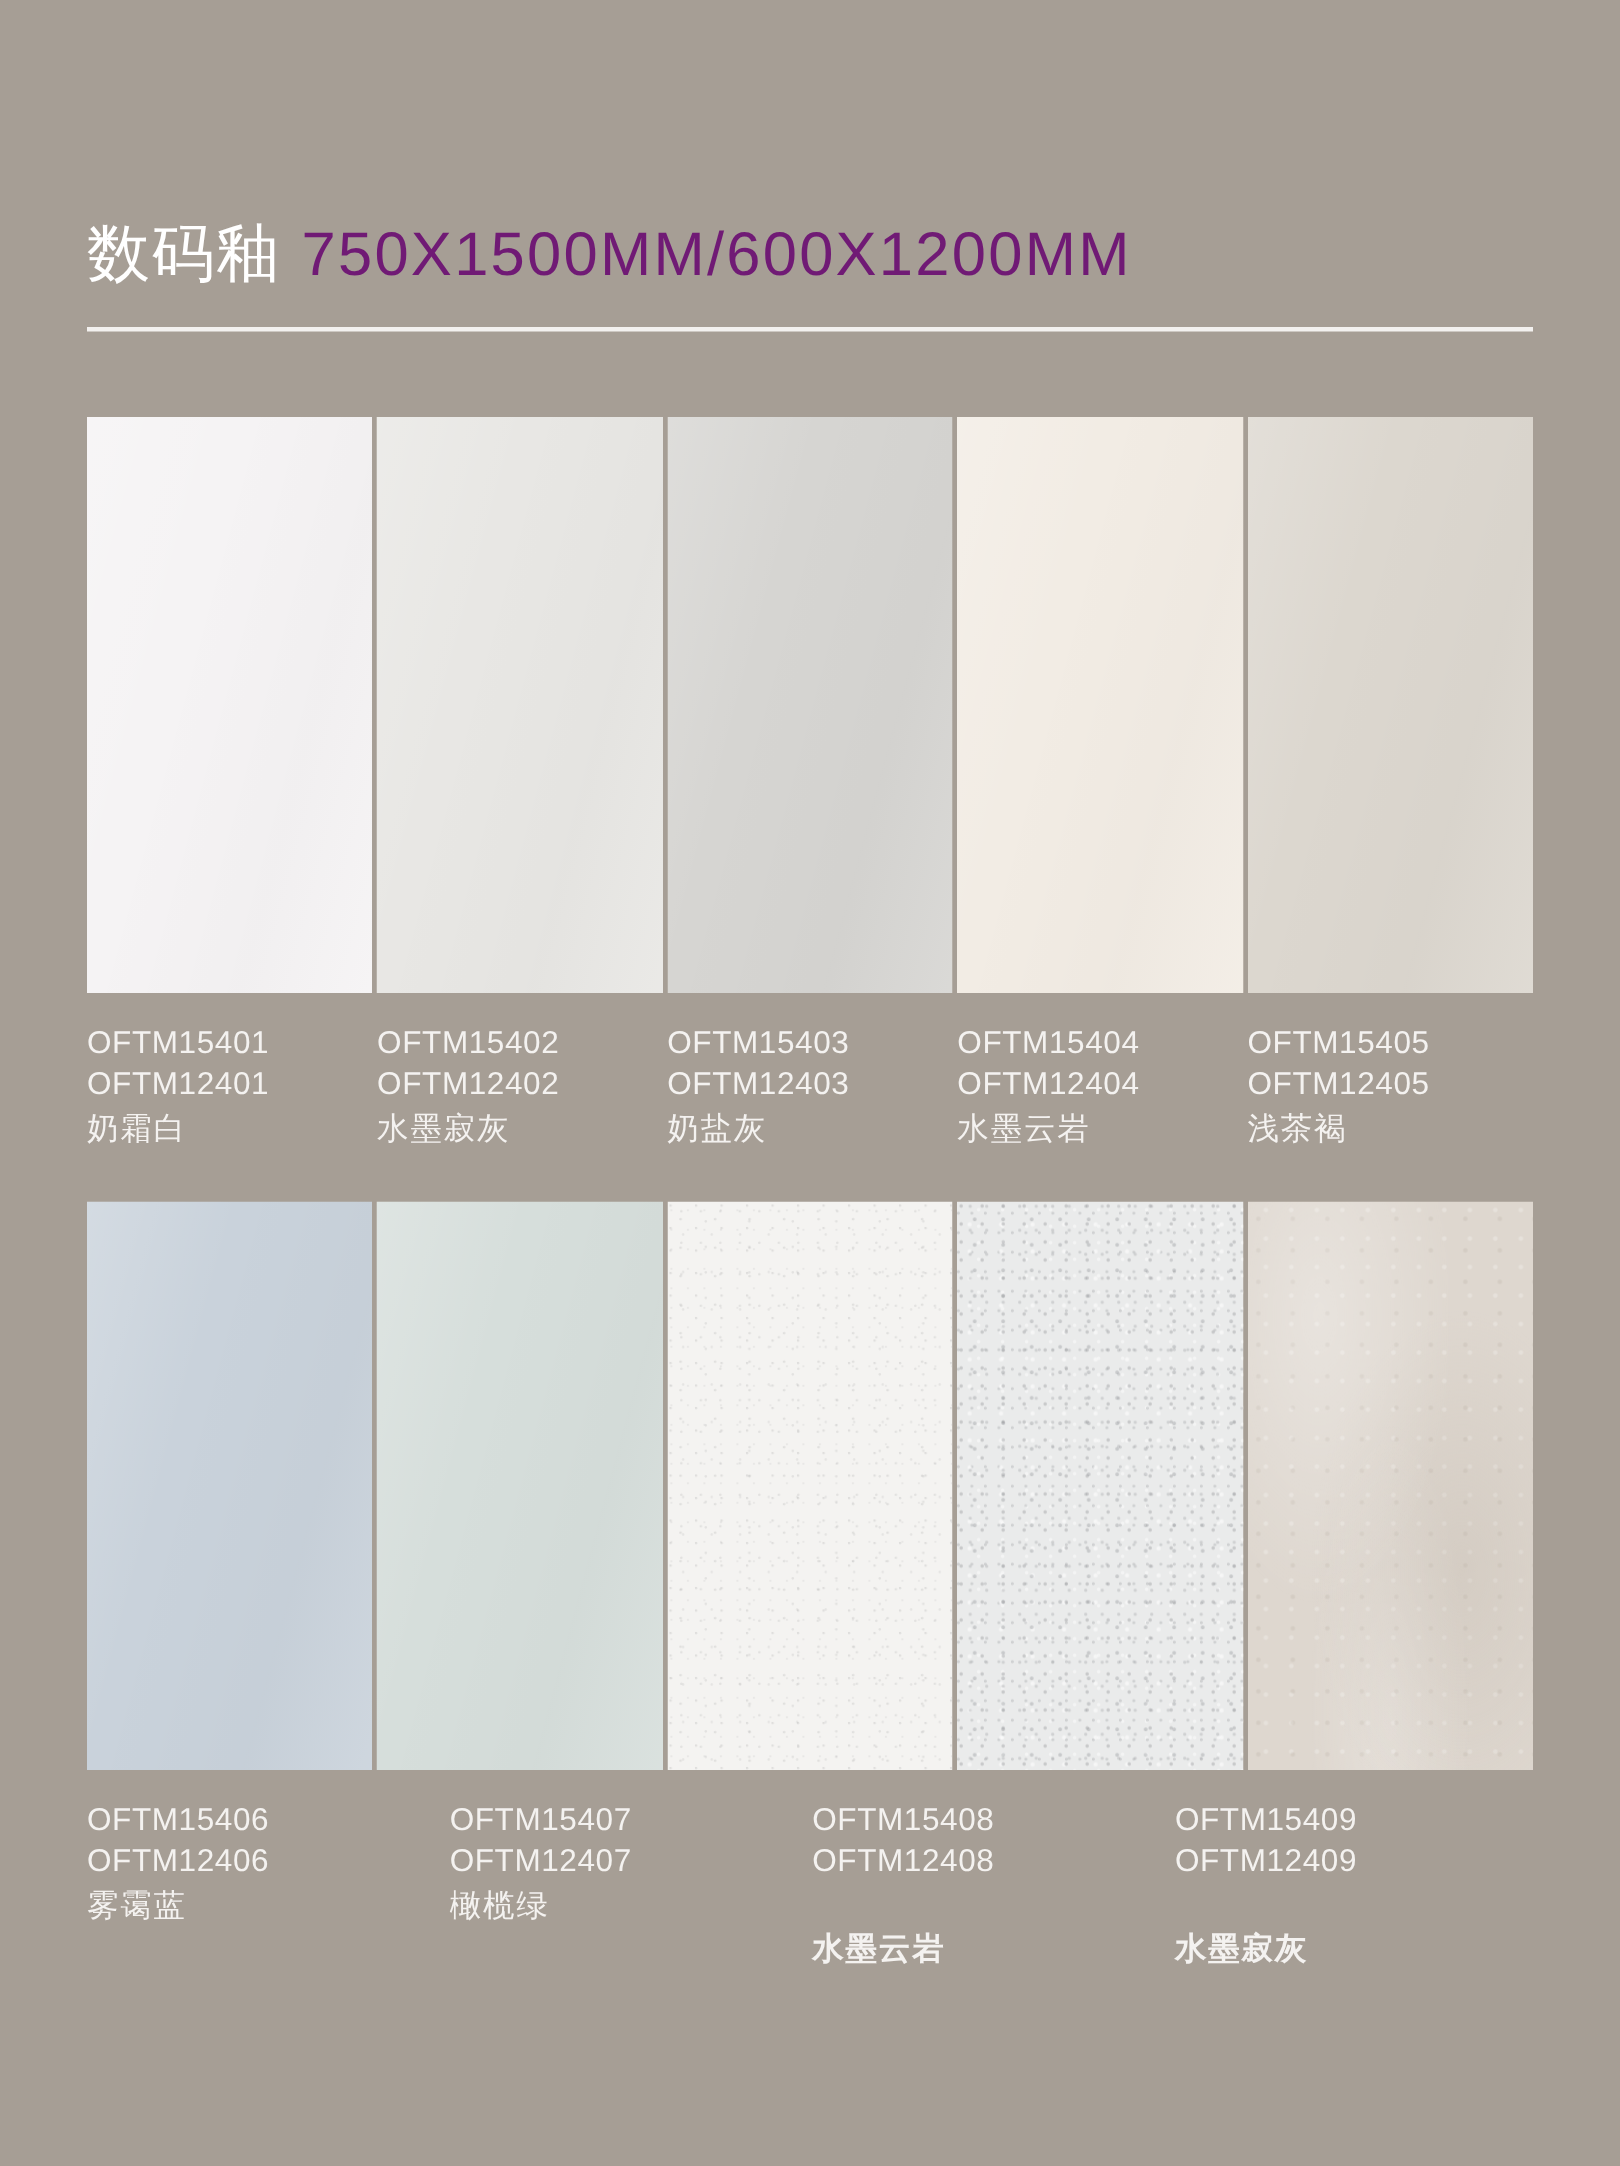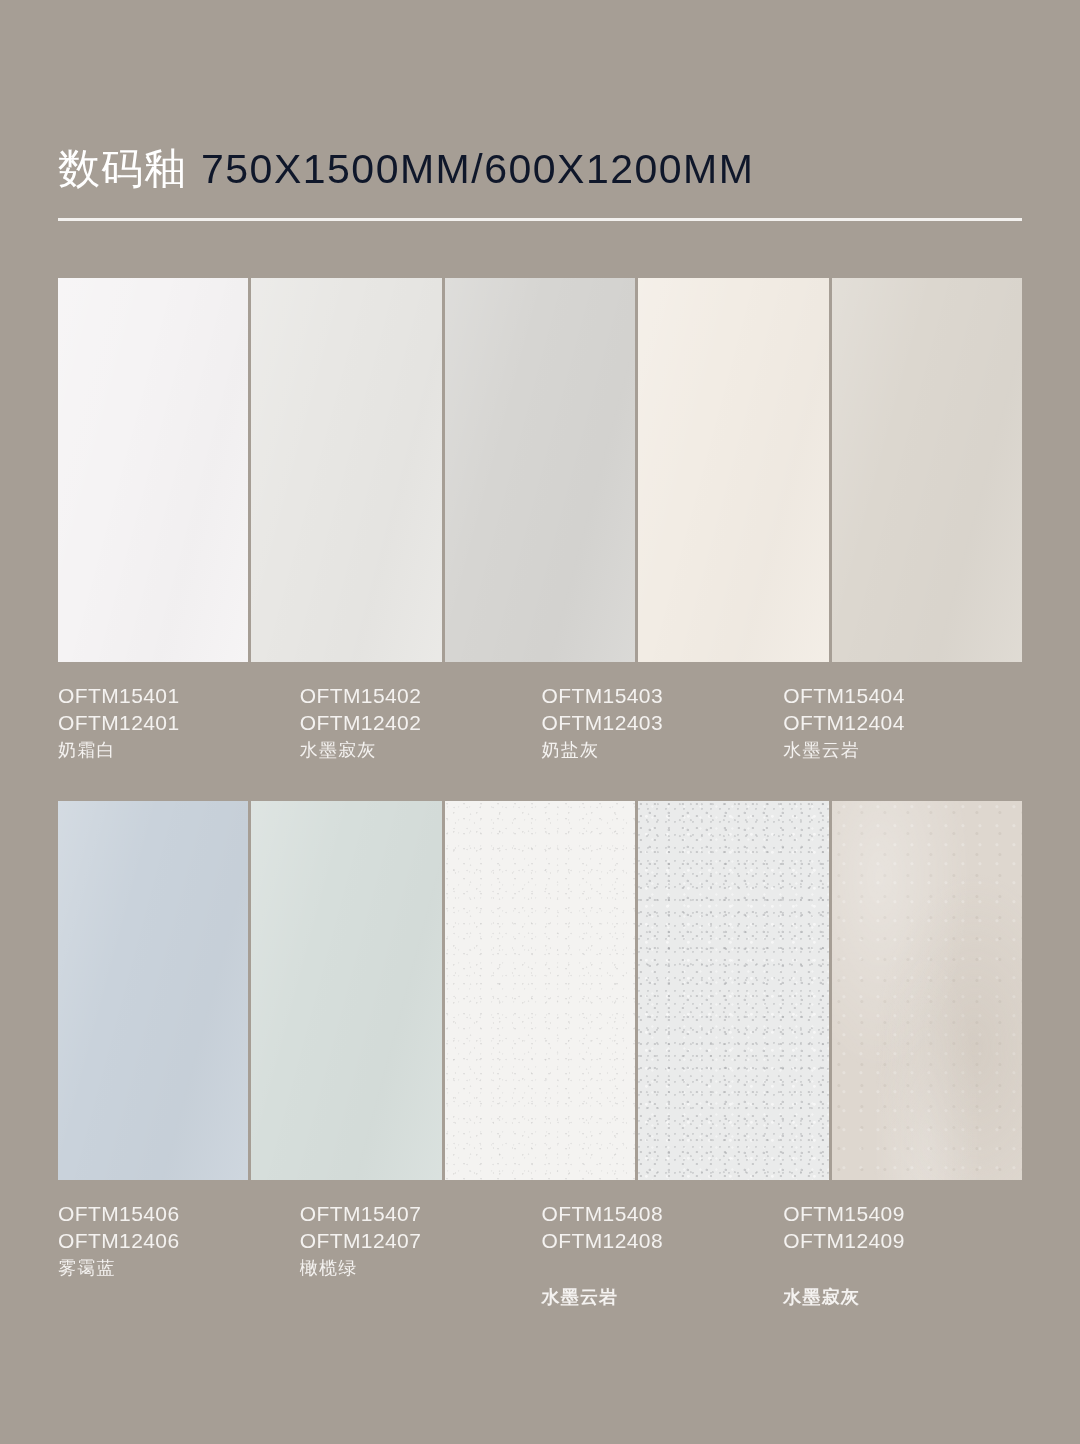--- a/index.html
+++ b/index.html
@@ -33,21 +33,21 @@
     letter-spacing: 1px;
     font-weight: 400;
     line-height: 1;
   }
   .title-size {
     font-size: 41px;
     letter-spacing: 1.5px;
     font-weight: 300;
     line-height: 1;
     margin-left: 14px;
-    color: #0f172a;
+    color: #701a75;
     text-align: right;
   }
   .rule {
     margin-top: 28px;
     height: 3px;
     background: #f3f1ef;
     width: 964px;
   }
 
   
@@ -136,21 +136,21 @@
     color: #f4f2f0;
     line-height: 1.30;
   }
   .code {
     font-size: 21px;
     font-weight: 300;
     letter-spacing: 0.4px;
     white-space: nowrap;
   }
   .name {
-    font-size: 18px;
+    font-size: 21px;
     font-weight: 400;
     letter-spacing: 1.2px;
     margin-top: 2px;
     white-space: nowrap;
   }
   .name.bold {
     font-weight: 700;
     margin-top: 31px;
   }
   .code.hidden-slot {
@@ -200,20 +200,25 @@
     <div class="label-cell">
       <div class="code">OFTM15403</div>
       <div class="code">OFTM12403</div>
       <div class="name">奶盐灰</div>
     </div>
     <div class="label-cell">
       <div class="code">OFTM15404</div>
       <div class="code">OFTM12404</div>
       <div class="name">水墨云岩</div>
     </div>
+    <div class="label-cell">
+      <div class="code">OFTM15405</div>
+      <div class="code">OFTM12405</div>
+      <div class="name">浅茶褐</div>
+    </div>
   </div>
 </div>
 
 <div class="row row-2">
   <div class="swatches">
     <div class="swatch">
         <div class="fill tex-soft" style="background: rgb(201, 210, 219);"></div>
       </div>
     <div class="swatch">
         <div class="fill tex-soft" style="background: rgb(214, 222, 219);"></div>

